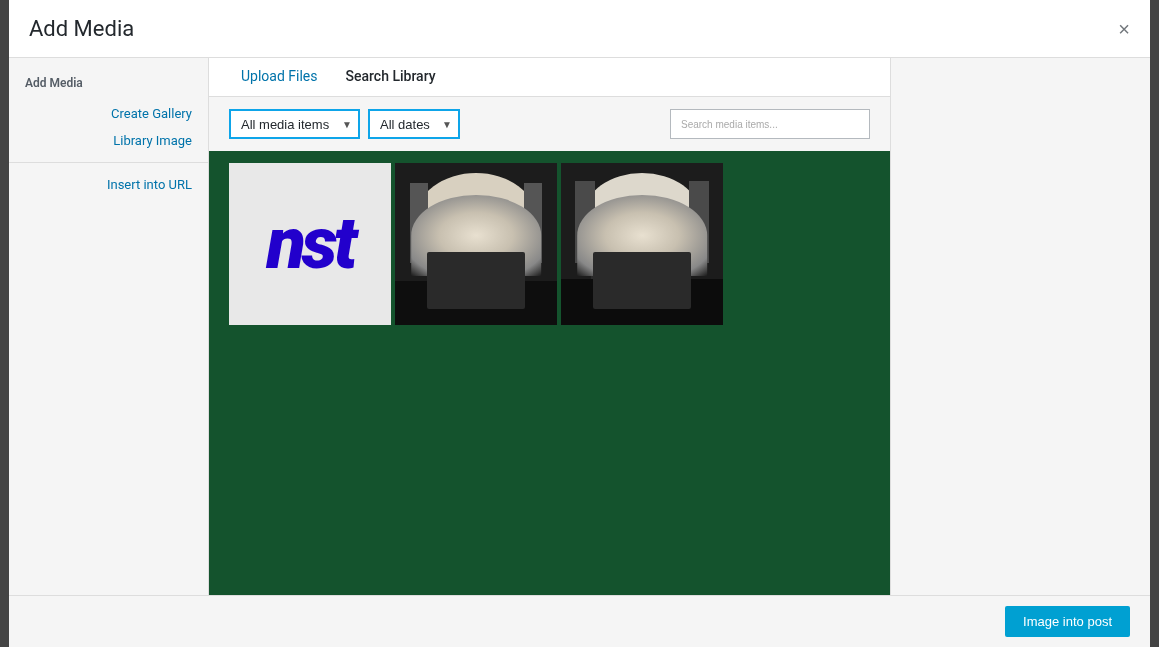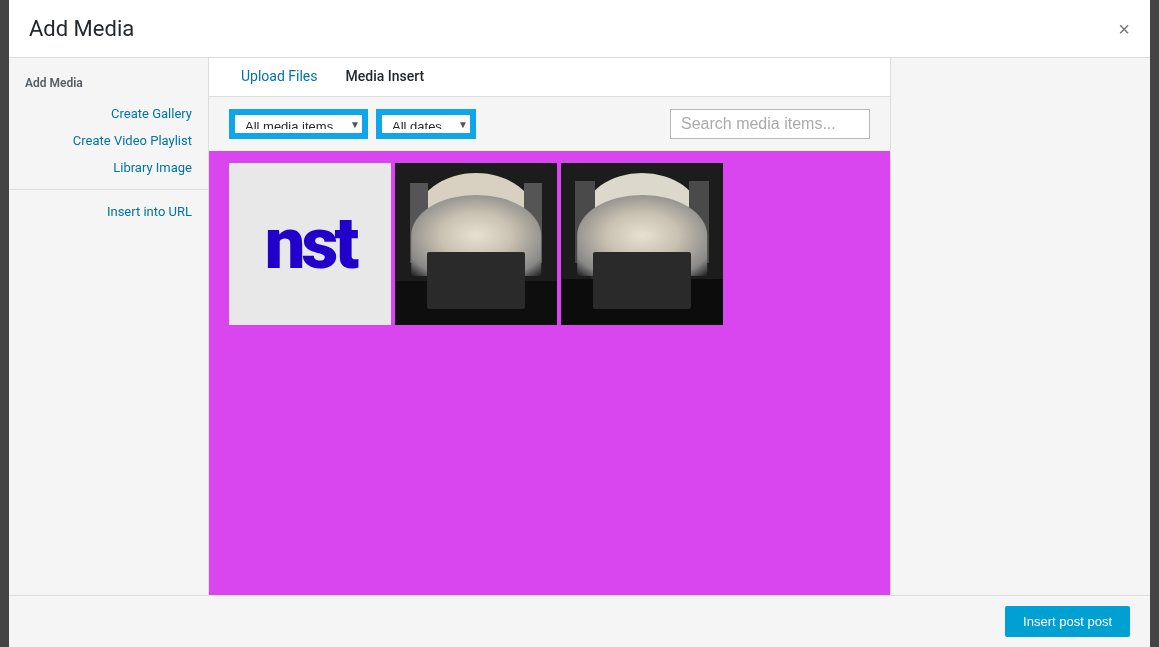--- a/index.html
+++ b/index.html
@@ -88,21 +88,21 @@
     .sidebar-divider {
       border: none;
       border-top: 1px solid #ddd;
       margin: 8px 0;
     }
     .main-content {
       flex: 1;
       display: flex;
       flex-direction: column;
       overflow: hidden;
-      background: #d946ef;
+      background: #14532d;
     }
     .tabs-bar {
       background: #fff;
       border-bottom: 1px solid #ddd;
       padding: 0 20px;
       display: flex;
       align-items: flex-end;
       flex-shrink: 0;
     }
     .tab {
@@ -132,42 +132,42 @@
       flex-shrink: 0;
     }
     .select-wrapper {
       position: relative;
       display: inline-block;
     }
     .media-select {
       appearance: none;
       -webkit-appearance: none;
       background: #fff;
-      border: 6px solid #0ea5e9;
+      border: 2px solid #0ea5e9;
       padding: 4px 28px 4px 10px;
       font-size: 13px;
       color: #23282d;
       cursor: pointer;
       border-radius: 0;
       height: 30px;
     }
     .select-arrow {
       position: absolute;
       right: 8px;
       top: 50%;
       transform: translateY(-50%);
       pointer-events: none;
       font-size: 10px;
       color: #555;
     }
     .search-input {
       margin-left: auto;
       border: 1px solid #b4b9be;
       padding: 2px 10px;
-      font-size: 16px;
+      font-size: 10px;
       width: 200px;
       height: 30px;
       color: #555;
       background: #fff;
     }
     .search-input::placeholder {
       color: #aaa;
     }
     .media-grid-area {
       flex: 1;
@@ -195,20 +195,21 @@
       background: #e8e8e8;
       display: flex;
       align-items: center;
       justify-content: center;
       overflow: hidden;
     }
     .nsu-text {
       font-size: 72px;
       font-weight: 900;
       color: #2200cc;
+      font-style: italic;
       letter-spacing: -4px;
       line-height: 1;
     }
     
     .thumb-room {
       width: 100%;
       height: 100%;
       background: #1a1a1a;
       position: relative;
       overflow: hidden;
@@ -269,33 +270,32 @@
       <h1 class="modal-title">Add Media</h1>
       <button class="close-btn">×</button>
     </div>
 
     <div class="modal-body">
 
       <div class="sidebar">
         <div class="sidebar-title">Add Media</div>
 
         <a class="sidebar-item">Create Gallery</a>
-        <a class="sidebar-item">Create Video Playlist</a>
         <a class="sidebar-item">Library Image</a>
 
         <hr class="sidebar-divider">
 
         <a class="sidebar-item">Insert into URL</a>
       </div>
 
       <div class="main-content">
 
         <div class="tabs-bar">
           <a class="tab">Upload Files</a>
-          <a class="tab active">Media Insert</a>
+          <a class="tab active">Search Library</a>
         </div>
 
         <div class="media-toolbar">
           <div class="select-wrapper">
             <select class="media-select">
               <option>All media items</option>
             </select>
             <span class="select-arrow">▼</span>
           </div>
           <div class="select-wrapper">
@@ -358,17 +358,17 @@
 
           </div>
         </div>
       </div>
 
       <div class="right-panel"></div>
 
     </div>
 
     <div class="modal-footer">
-      <button class="insert-btn">Insert post post</button>
+      <button class="insert-btn">Image into post</button>
     </div>
 
   </div>
 </div>
 
 </body></html>

